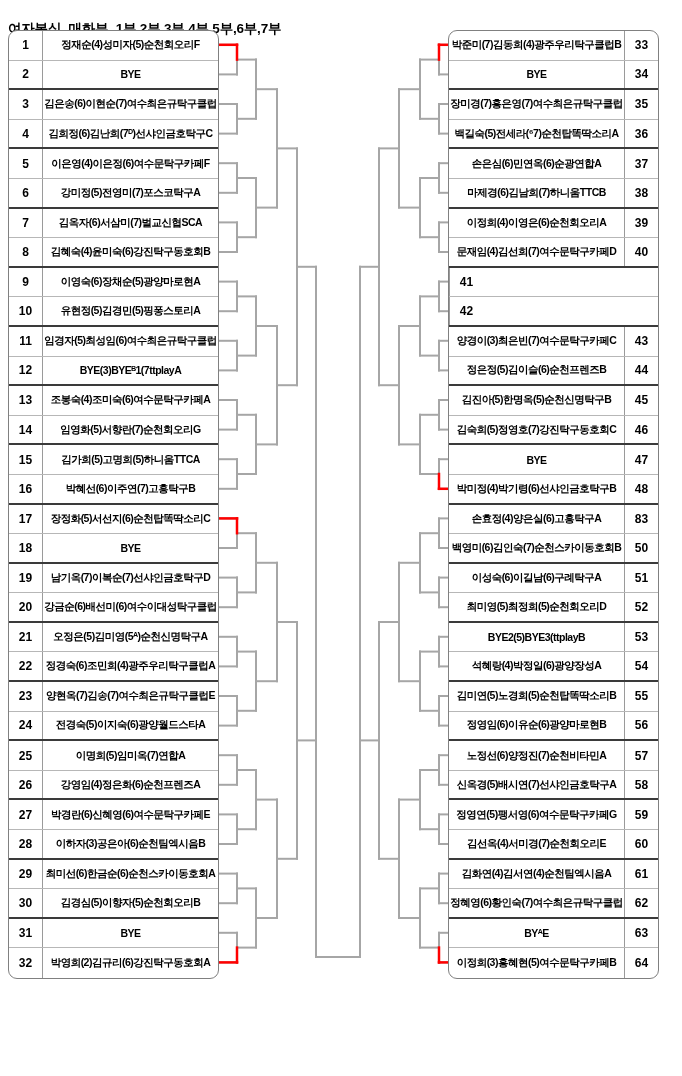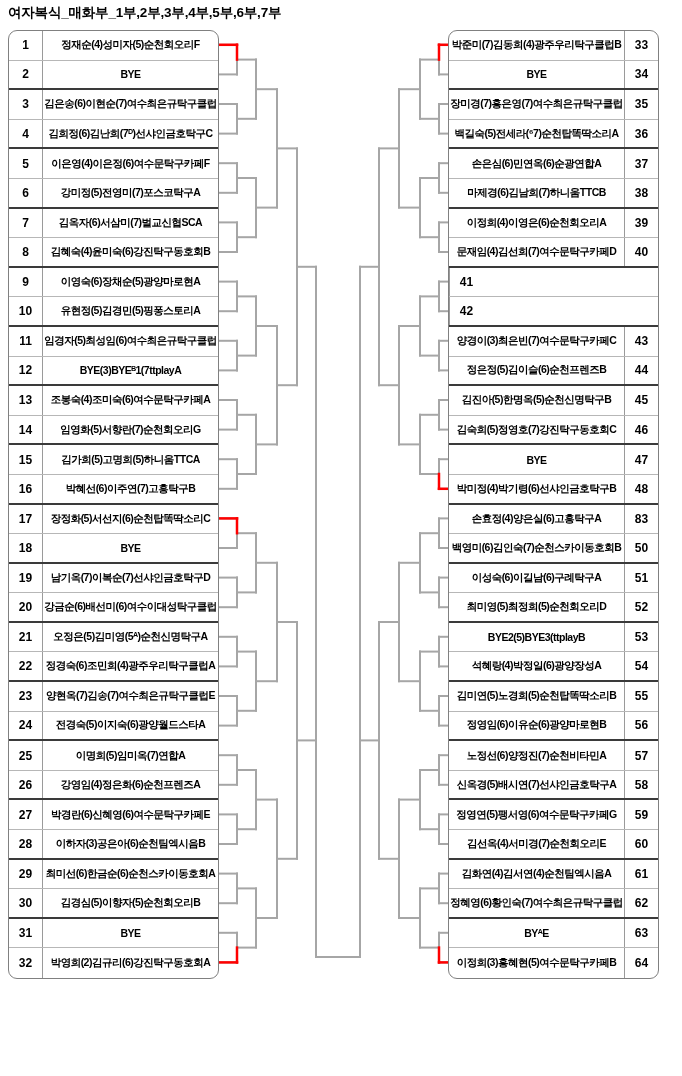--- a/index.html
+++ b/index.html
@@ -5,21 +5,21 @@
   html,body{margin:0;padding:0;background:#ffffff;}
   .page{
     position:relative;
     width:682px;height:1076px;
     background:#ffffff;
     overflow:hidden;
     font-family:"Liberation Sans","DejaVu Sans",sans-serif;
     color:#000;
   }
   .title{
-    position:absolute;top:4px;left:8px;
+    position:absolute;top:20px;left:8px;
     font-size:13.5px;font-weight:bold;letter-spacing:-0.2px;
     white-space:nowrap;
   }
   svg.lines{position:absolute;left:0;top:0;pointer-events:none;}
   .btable{
     position:absolute;top:30px;
     width:209px;
     border:1.5px solid #808080;
     border-radius:9px;
     background:#ffffff;

